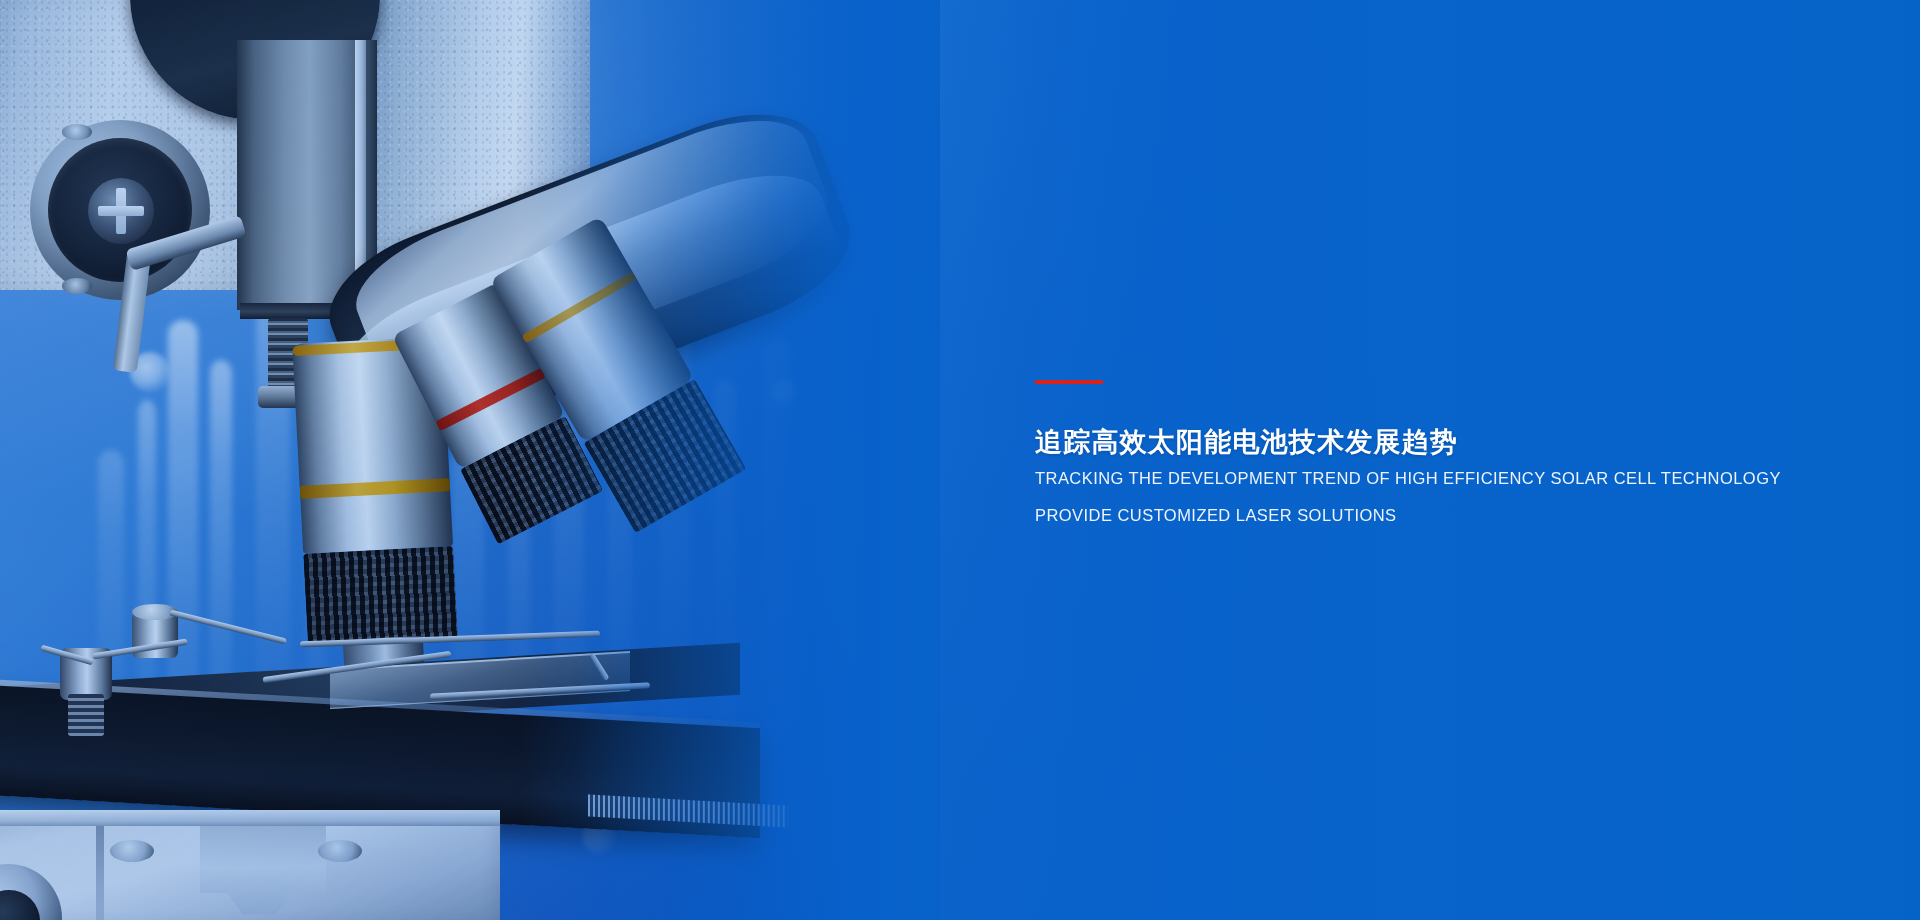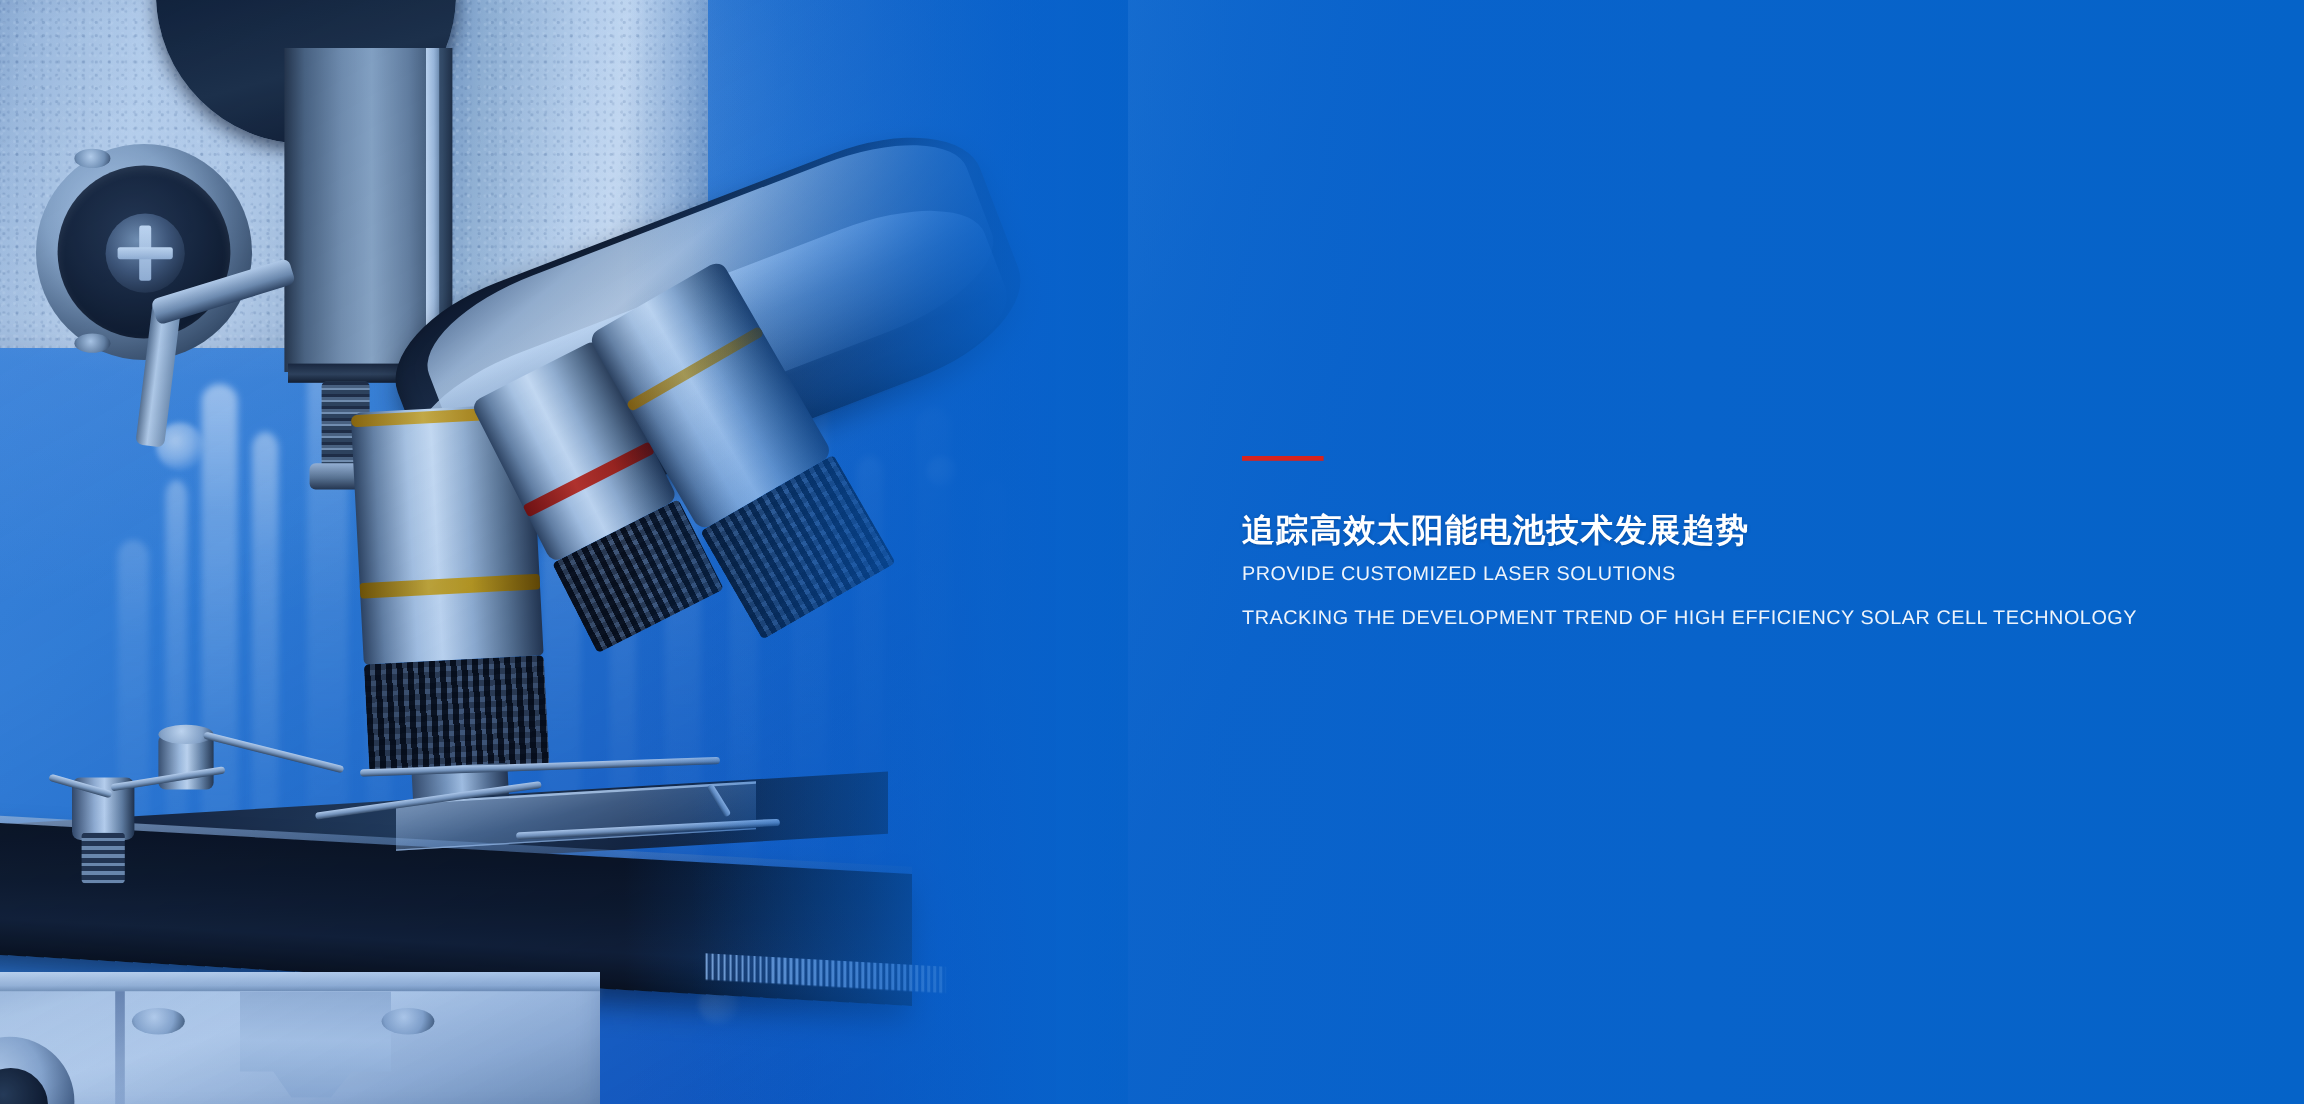--- a/index.html
+++ b/index.html
@@ -449,17 +449,17 @@
       <div class="wire" style="left: 40px; top: 652px; width: 54px; height: 6px; transform: rotate(16deg);"></div>
       <div class="photo-cast"></div>
     <div class="photo-fade"></div>
   </div>
 
   <div class="wash-c"></div>
 
   <div class="copy">
     <div class="accent-rule"></div>
     <div class="sub-zh">追踪高效太阳能电池技术发展趋势</div>
+    <div class="en-line">TRACKING THE DEVELOPMENT TREND OF HIGH EFFICIENCY SOLAR CELL TECHNOLOGY</div>
     <div class="en-line">PROVIDE CUSTOMIZED LASER SOLUTIONS</div>
-    <div class="en-line">TRACKING THE DEVELOPMENT TREND OF HIGH EFFICIENCY SOLAR CELL TECHNOLOGY</div>
   </div>
 
 </div>
 
 </body></html>

